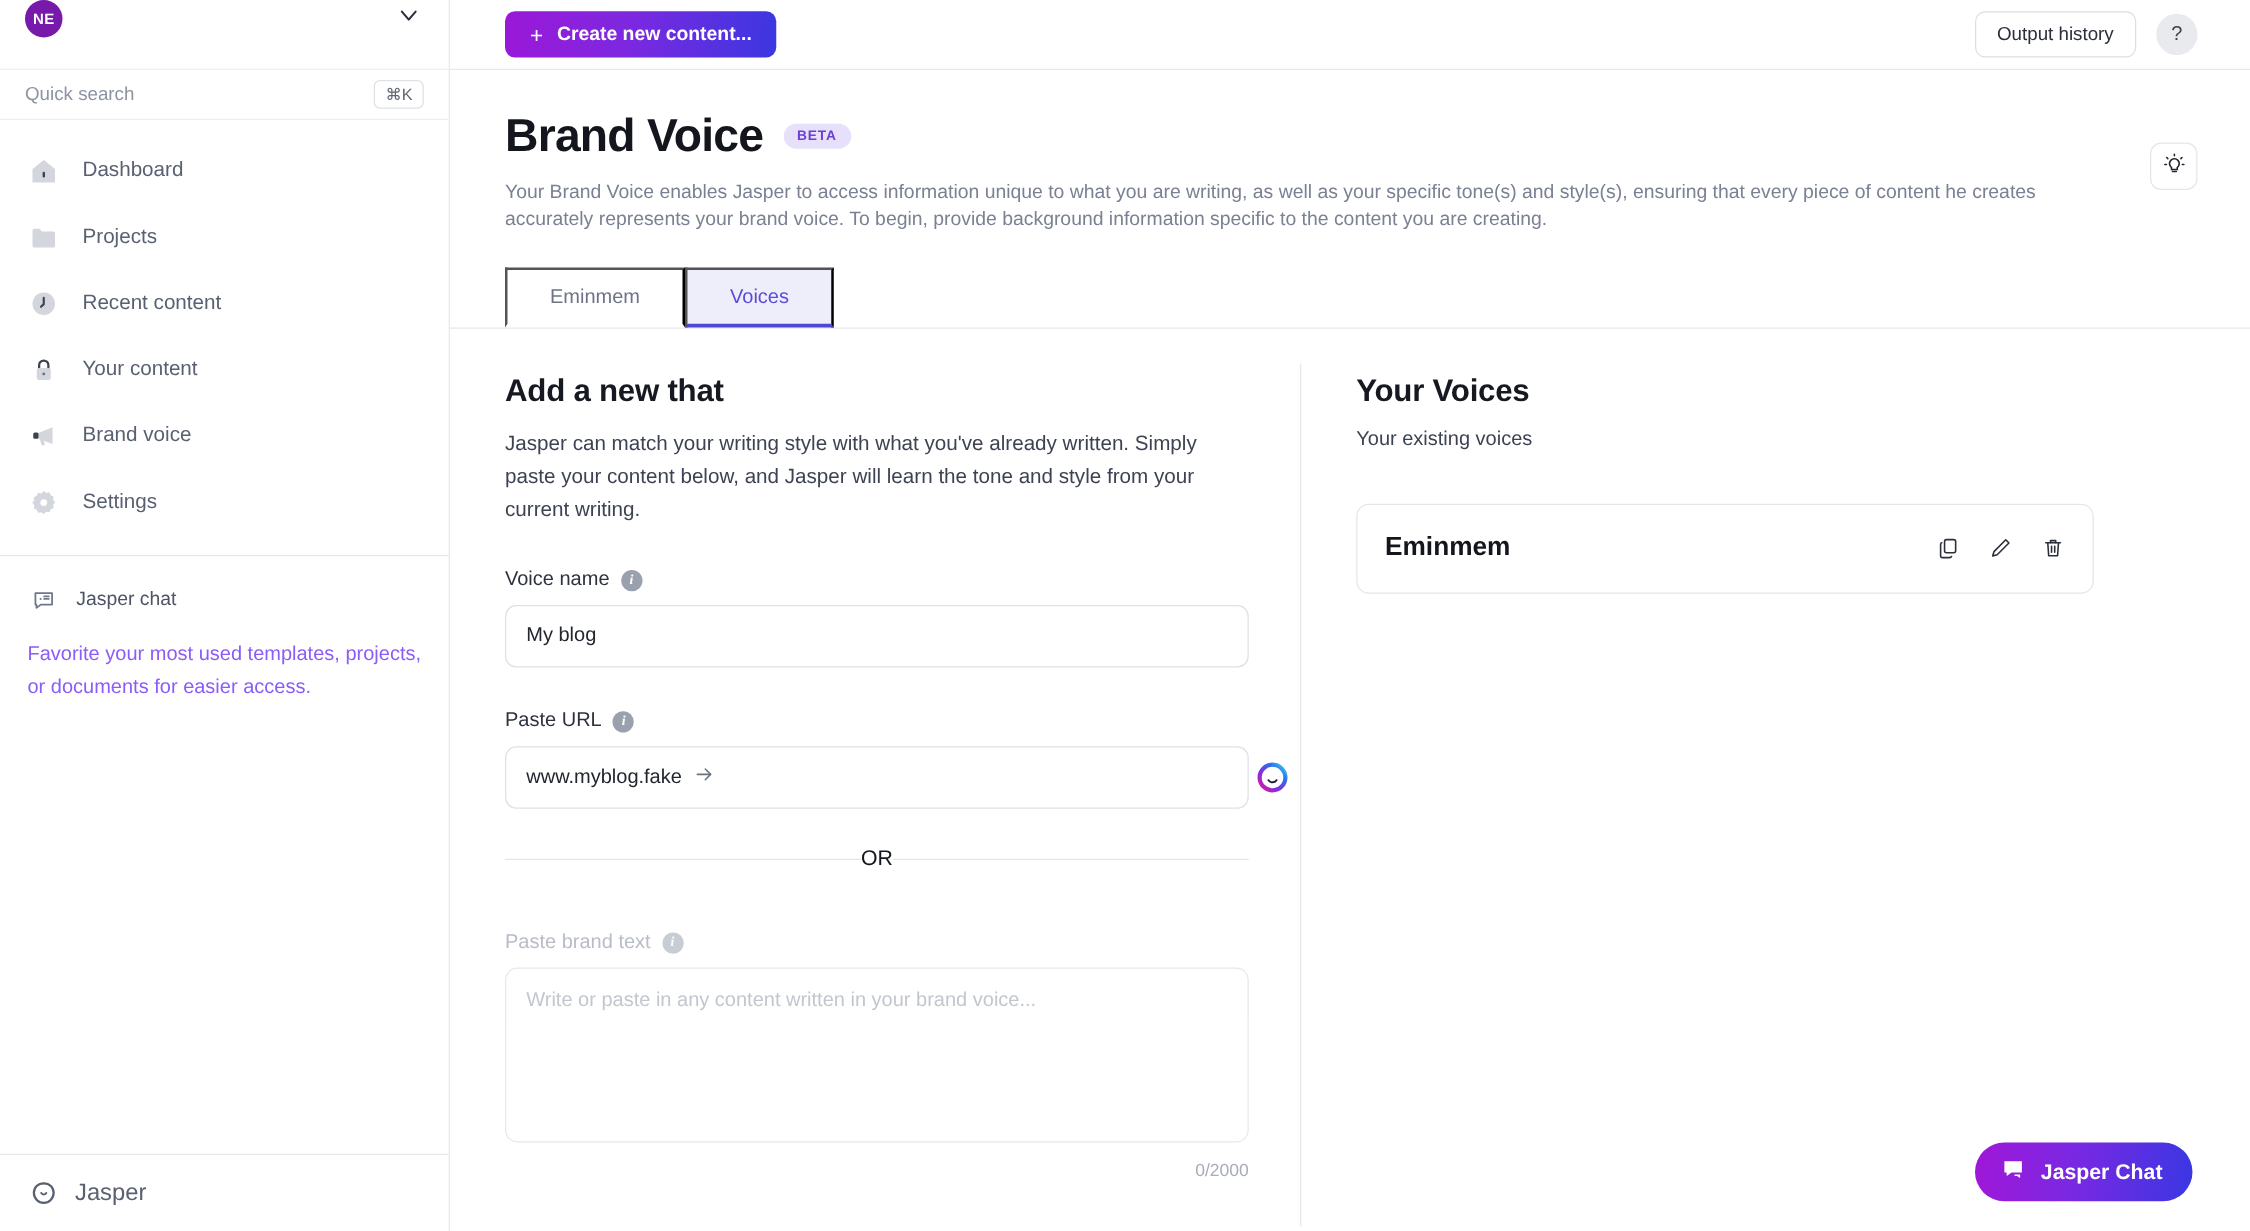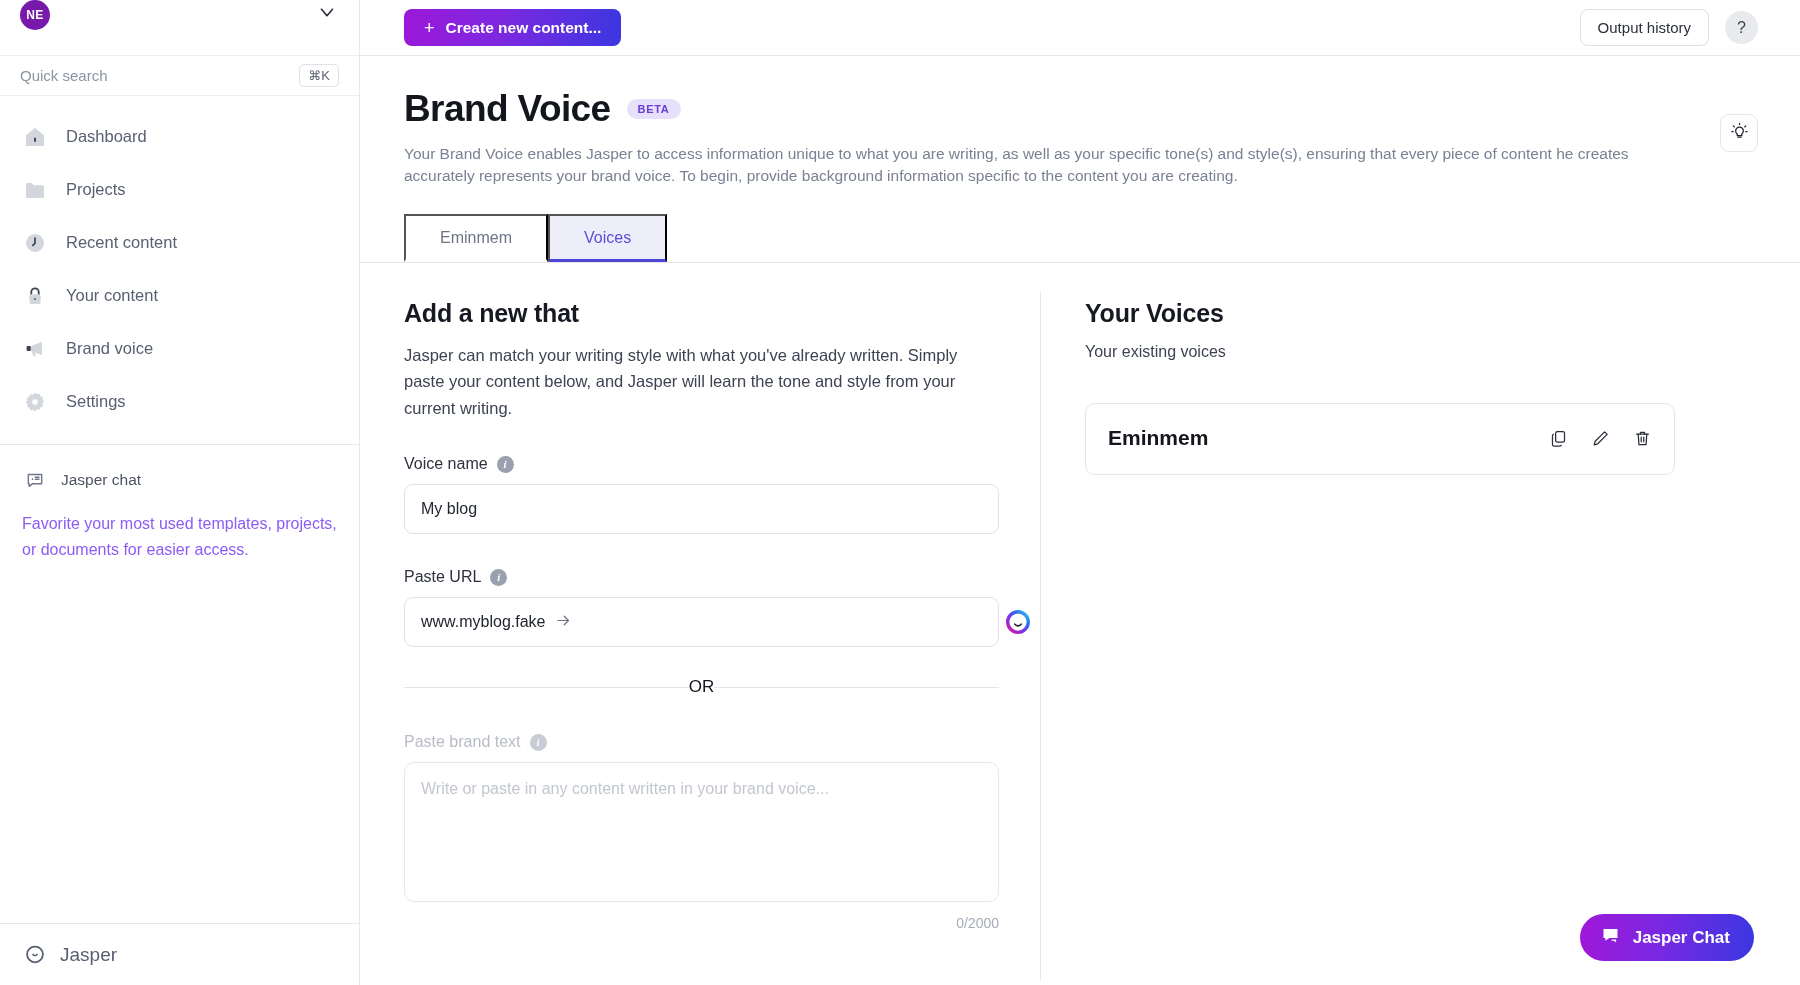--- a/index.html
+++ b/index.html
@@ -137,21 +137,21 @@
   .panes { display: flex; padding: 36px 0 0 0; position: relative; }
   .pane-left { width: 680px; flex: 0 0 680px; padding: 0 44px 0 44px; }
   .divider-v { width: 1px; background: #e7e8ec; align-self: stretch; min-height: 690px; margin-top: -8px; }
   .pane-right { flex: 1 1 auto; padding: 0 44px 0 44px; }
 
   .h2 { font-size: 25px; font-weight: 700; color: #161921; letter-spacing: -.2px; }
   .lead { margin-top: 14px; font-size: 16.5px; line-height: 1.6; color: #3d4352; max-width: 600px; }
   .sub { margin-top: 15px; font-size: 16px; color: #3d4352; }
 
   .field { margin-top: 34px; }
-  .field.tight { margin-top: 36px; }
+  .field.tight { margin-top: 48px; }
   .flabel { display: flex; align-items: center; gap: 9px; font-size: 16px; color: #2d323e; margin-bottom: 11px; }
   .flabel.muted { color: #b8bcc6; }
   .info-dot {
     width: 17px; height: 17px; border-radius: 50%; background: #9aa1ae;
     color: #fff; font-size: 11px; font-weight: 700; font-style: italic;
     display: flex; align-items: center; justify-content: center;
     font-family: "Liberation Serif", serif;
   }
   .info-dot.faded { background: #c8ccd4; }
 

